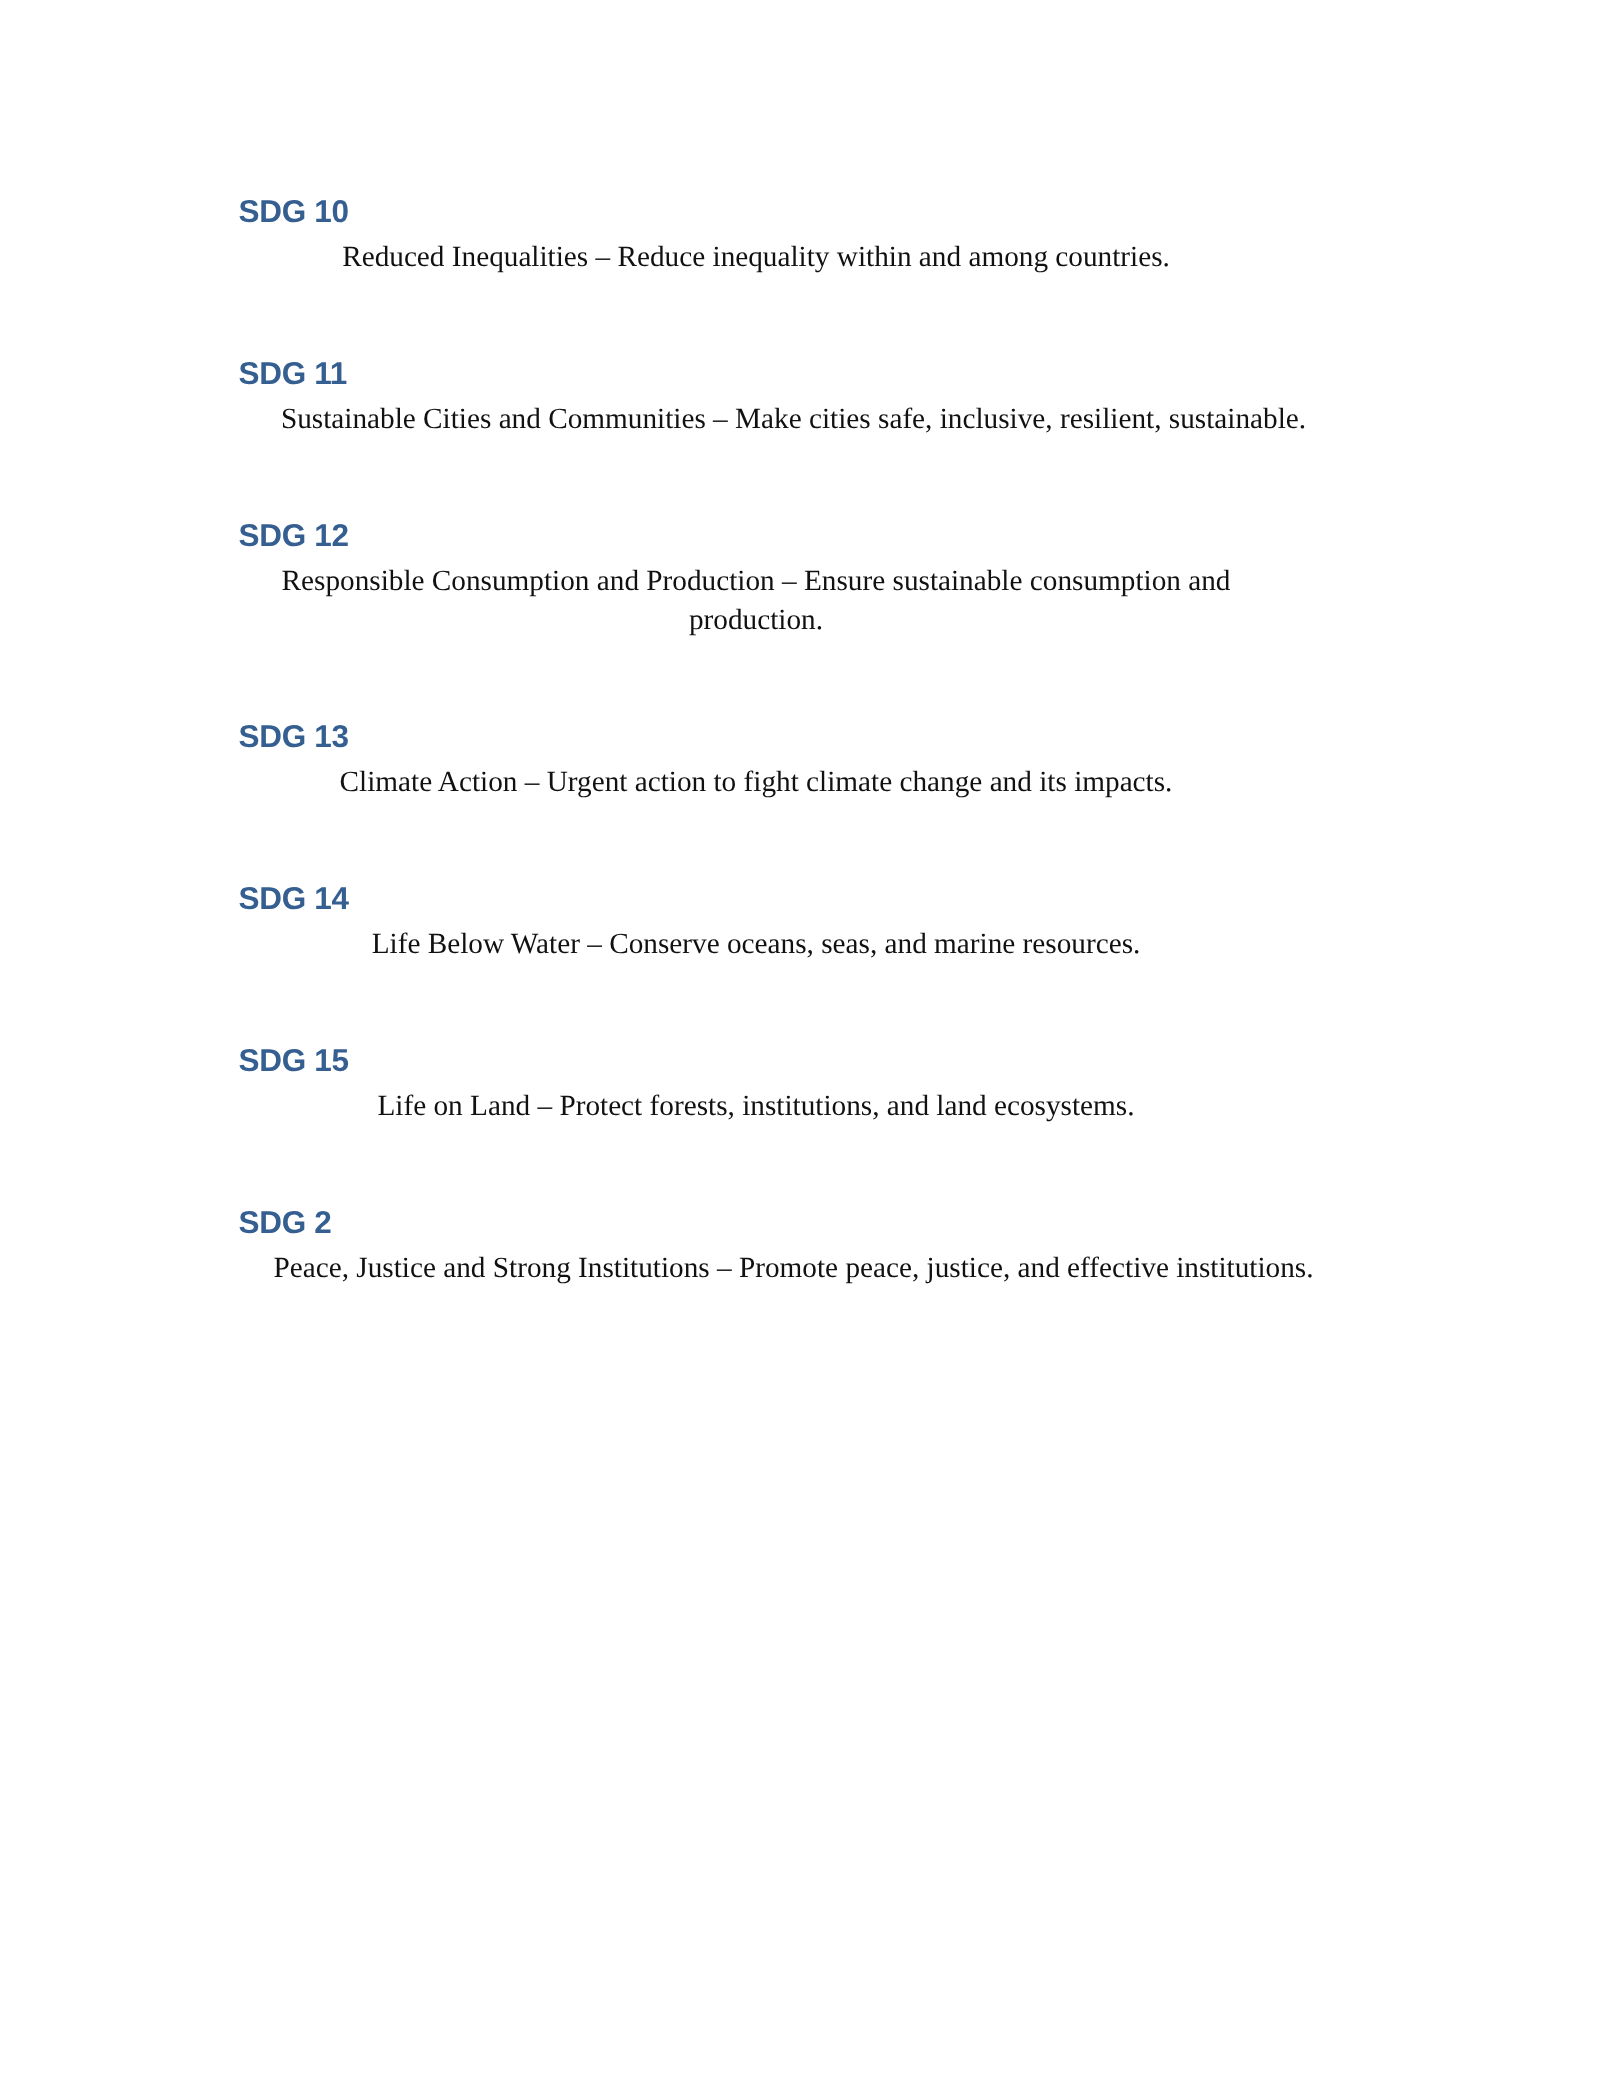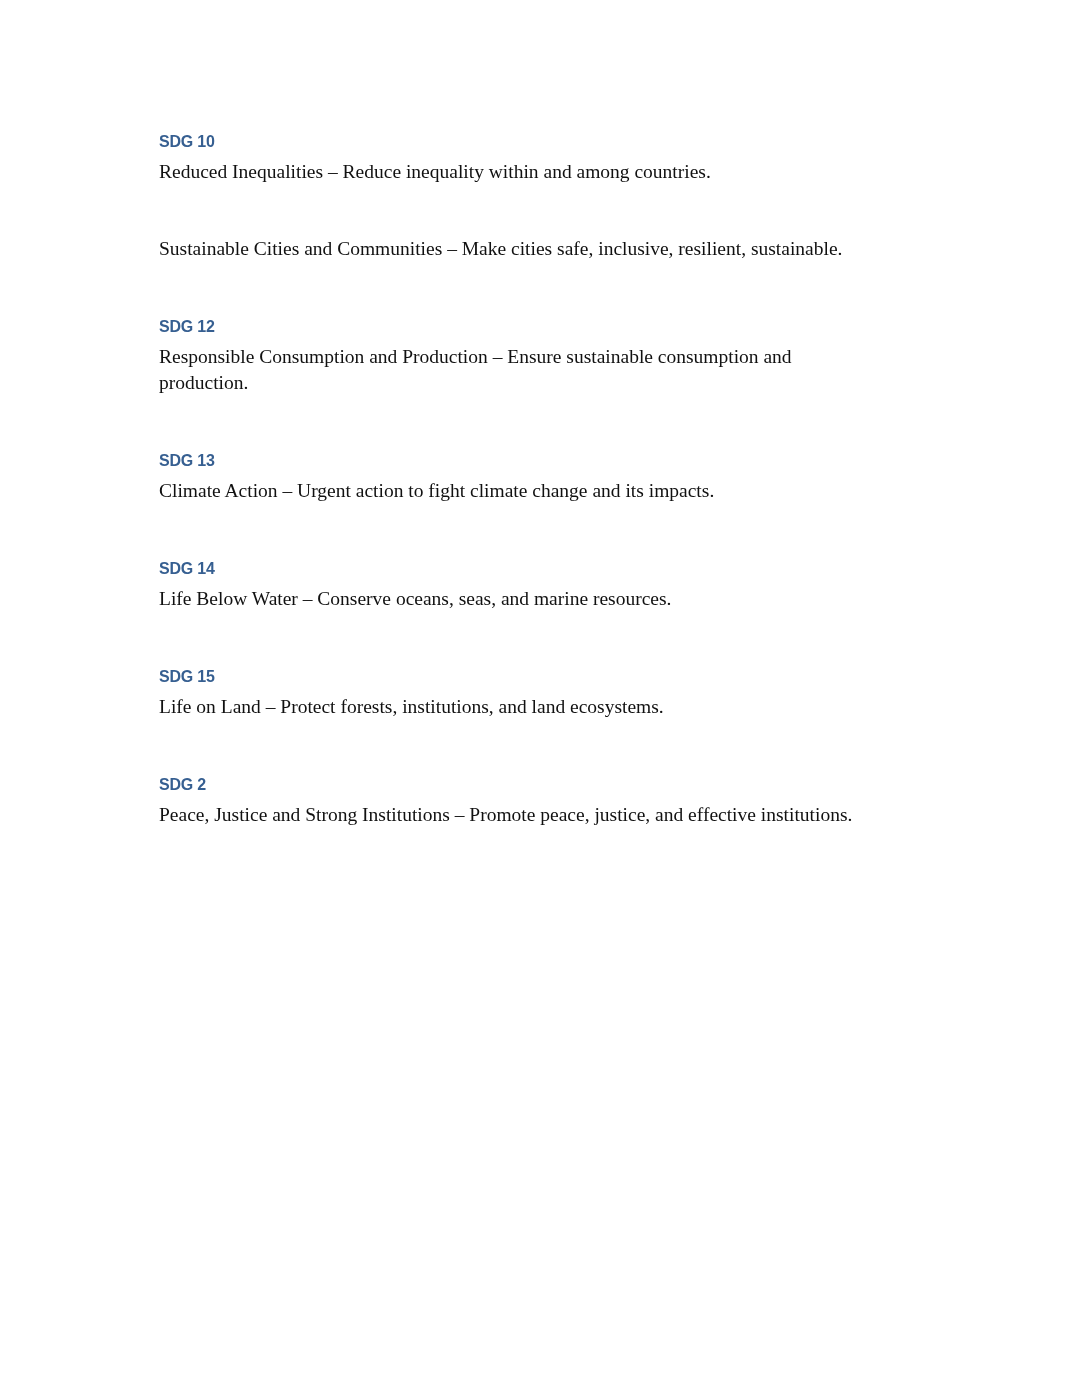--- a/index.html
+++ b/index.html
@@ -18,49 +18,51 @@
       left: 159px;
       top: 128px;
       width: 740px;
     }
     .section {
       margin: 0 0 51px 0;
     }
     .heading {
       font-family: "Liberation Sans", sans-serif;
       font-weight: bold;
-      font-size: 16px;
+      font-size: 21px;
       color: #365f91;
       line-height: 28px;
       margin: 0 0 3px 0;
       letter-spacing: -0.2px;
     }
     .body-text {
       font-family: "Liberation Serif", serif;
       font-size: 19.5px;
       color: #111111;
       line-height: 26px;
       margin: 0;
       width: 690px;
+      text-align: center;
     }
     .section.wide .body-text {
       width: 740px;
     }
   </style>
 </head>
 <body>
 
 <div class="page">
 
   <div class="section">
     <h2 class="heading">SDG 10</h2>
     <p class="body-text">Reduced Inequalities – Reduce inequality within and among countries.</p>
   </div>
 
   <div class="section wide">
+    <h2 class="heading">SDG 11</h2>
     <p class="body-text">Sustainable Cities and Communities – Make cities safe, inclusive, resilient, sustainable.</p>
   </div>
 
   <div class="section">
     <h2 class="heading">SDG 12</h2>
     <p class="body-text">Responsible Consumption and Production – Ensure sustainable consumption and production.</p>
   </div>
 
   <div class="section">
     <h2 class="heading">SDG 13</h2>

